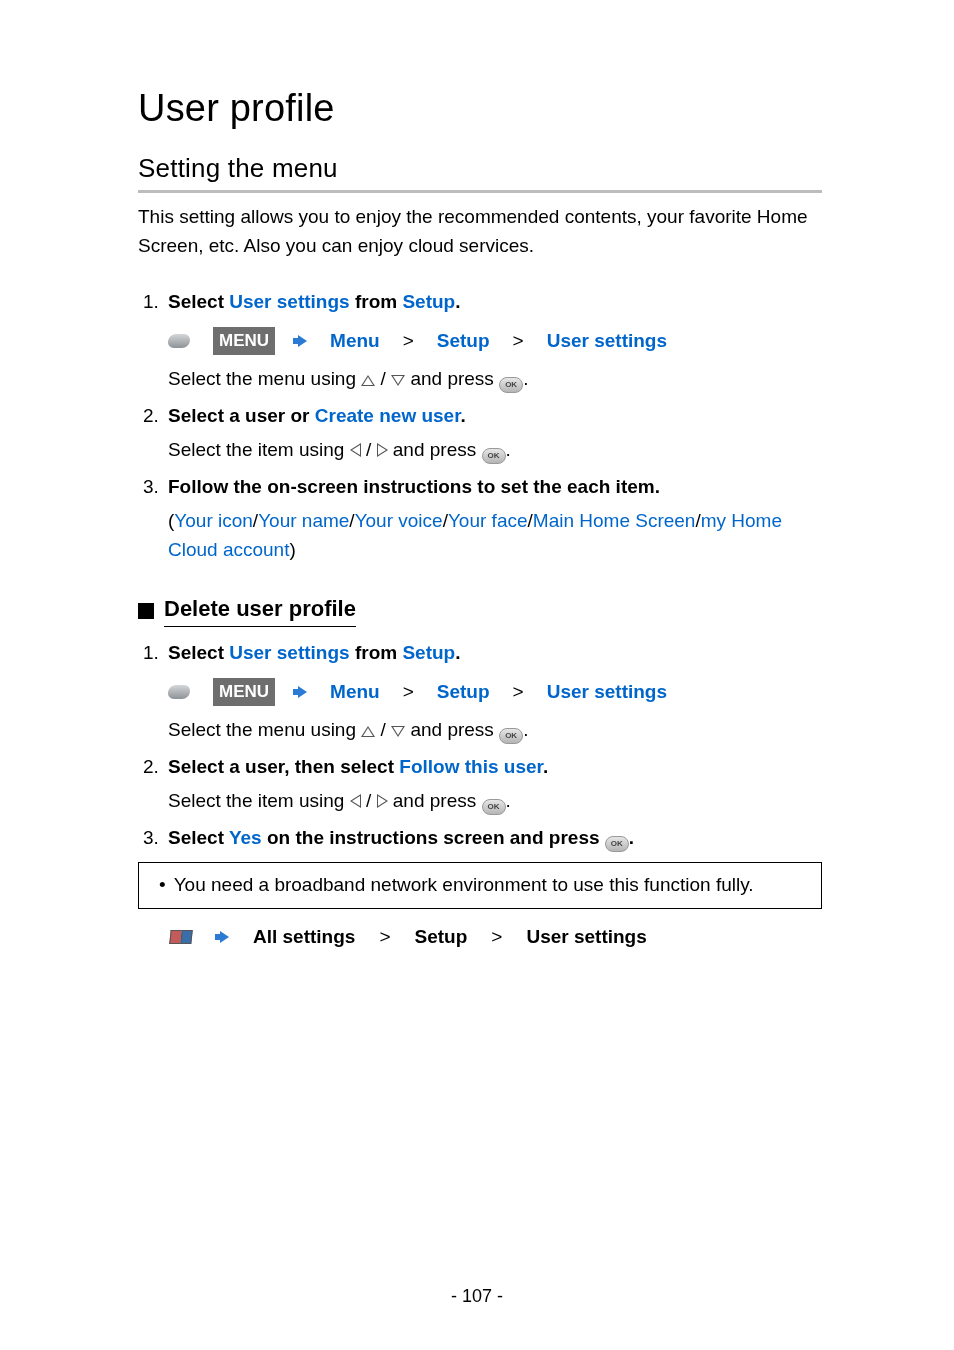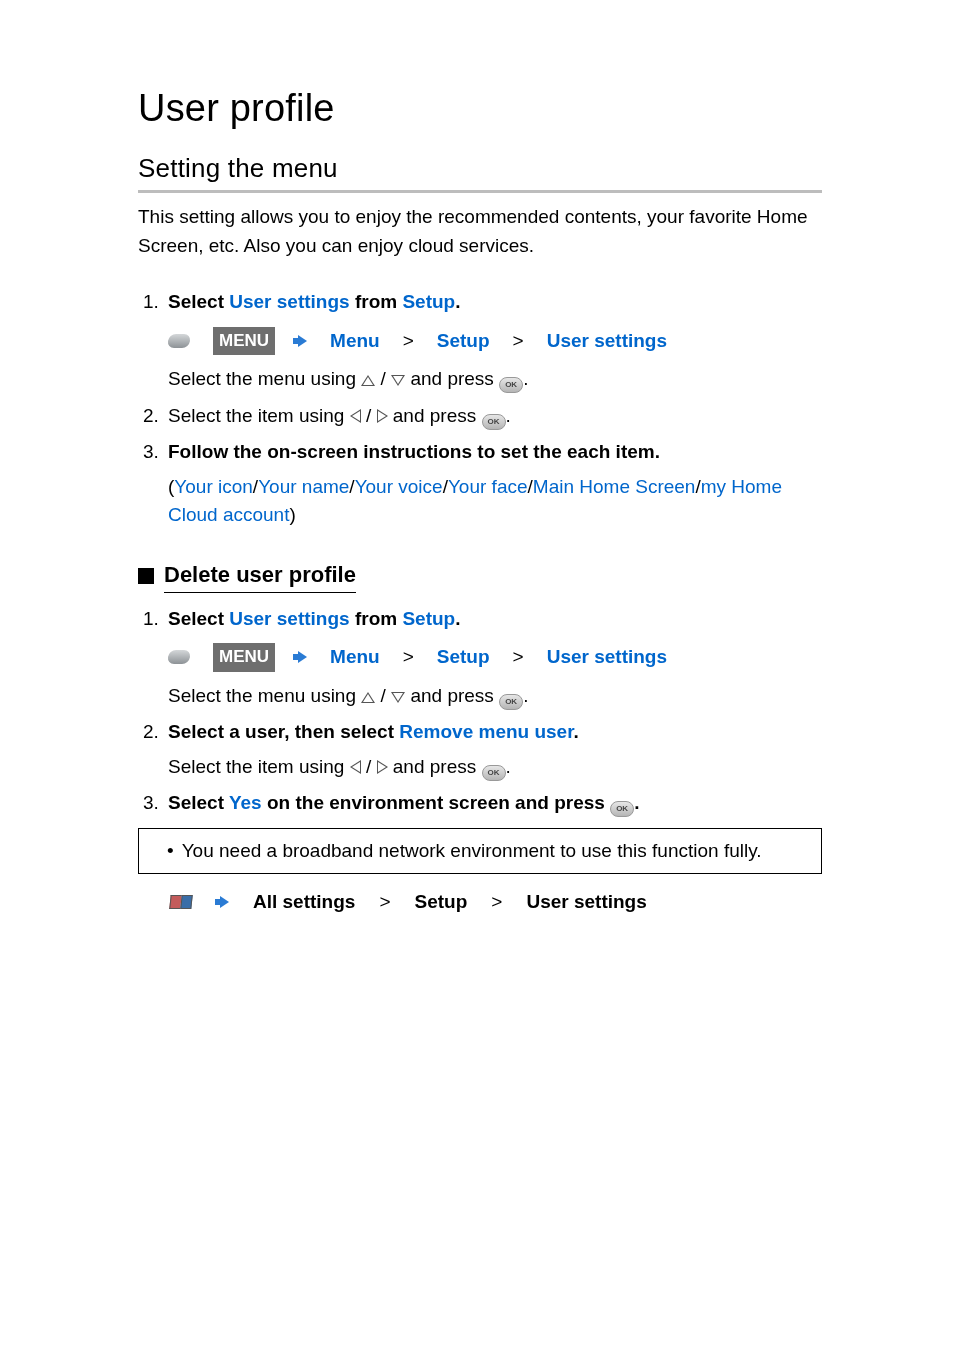--- a/index.html
+++ b/index.html
@@ -187,21 +187,21 @@
     height: 16px;
     background: #000;
     margin-top: 2px;
   }
   .heading-text {
     border-bottom: 1px solid #000;
     padding-bottom: 1px;
   }
   .note-box {
     border: 1px solid #000;
-    padding: 8px 12px 8px 28px;
+    padding: 8px 12px 8px 20px;
     margin: 10px 0 14px 0;
   }
   .bullet-list {
     list-style: none;
     padding: 0;
     margin: 0;
   }
   .bullet-list li::before {
     content: "•";
     margin-right: 8px;
@@ -263,20 +263,23 @@
         <span class="link" style="font-weight:bold">Setup</span>
         <span class="gt">&gt;</span>
         <span class="link" style="font-weight:bold">User settings</span>
       </div>
       <div class="substep">
         <span>Select the menu using </span><span class="tri tri-up"></span><span> / </span><span class="tri tri-down"></span><span> and press </span><span class="ok-btn">OK</span><span>.</span>
       </div>
     </li>
 
     <li>
+      <span class="step-title">
+        <span>Select a user or </span><span class="link">Create new user</span><span>.</span>
+      </span>
       <div class="substep">
         <span>Select the item using </span><span class="tri tri-left"></span><span> / </span><span class="tri tri-right"></span><span> and press </span><span class="ok-btn">OK</span><span>.</span>
       </div>
     </li>
 
     <li>
       <span class="step-title">Follow the on-screen instructions to set the each item.</span>
       <div class="substep">
         <span>(</span><span class="link">Your icon</span><span>/</span><span class="link">Your name</span><span>/</span><span class="link">Your voice</span><span>/</span><span class="link">Your face</span><span>/</span><span class="link">Main Home Screen</span><span>/</span><span class="link">my Home Cloud account</span><span>)</span>
       </div>
@@ -304,30 +307,30 @@
         <span class="gt">&gt;</span>
         <span class="link" style="font-weight:bold">User settings</span>
       </div>
       <div class="substep">
         <span>Select the menu using </span><span class="tri tri-up"></span><span> / </span><span class="tri tri-down"></span><span> and press </span><span class="ok-btn">OK</span><span>.</span>
       </div>
     </li>
 
     <li>
       <span class="step-title">
-        <span>Select a user, then select </span><span class="link">Remove menu user</span><span>.</span>
+        <span>Select a user, then select </span><span class="link">Follow this user</span><span>.</span>
       </span>
       <div class="substep">
         <span>Select the item using </span><span class="tri tri-left"></span><span> / </span><span class="tri tri-right"></span><span> and press </span><span class="ok-btn">OK</span><span>.</span>
       </div>
     </li>
 
     <li>
       <span class="step-title">
-        <span>Select </span><span class="link">Yes</span><span> on the environment screen and press </span><span class="ok-btn">OK</span><span>.</span>
+        <span>Select </span><span class="link">Yes</span><span> on the instructions screen and press </span><span class="ok-btn">OK</span><span>.</span>
       </span>
     </li>
   </ol>
 
   <div class="note-box">
     <ul class="bullet-list">
       <li>You need a broadband network environment to use this function fully.</li>
     </ul>
   </div>
 
@@ -337,13 +340,14 @@
         <span class="b2"></span>
       </span>
     <span class="arrow-blue"></span>
     <span>All settings</span>
     <span style="font-weight:normal">&gt;</span>
     <span>Setup</span>
     <span style="font-weight:normal">&gt;</span>
     <span>User settings</span>
   </div>
 
+  <div class="page-num">- 107 -</div>
 </div>
 
 </body></html>

